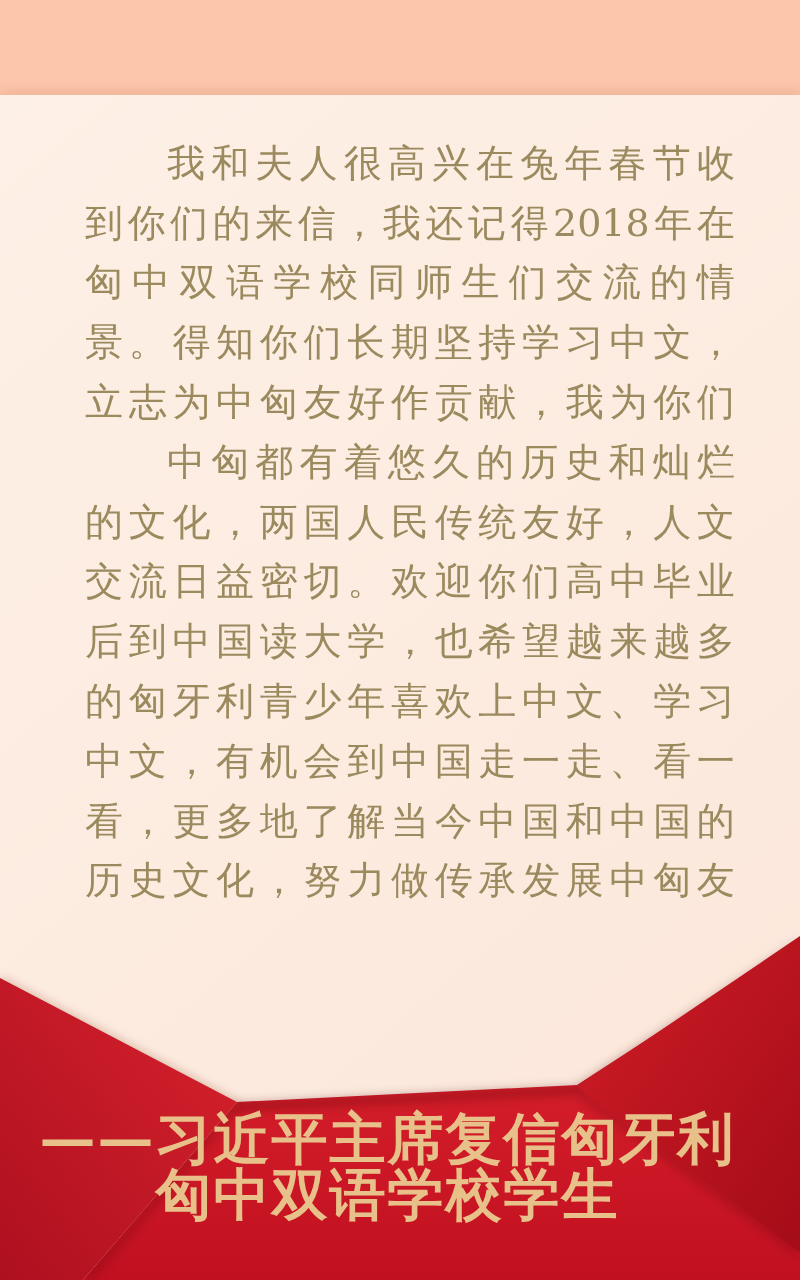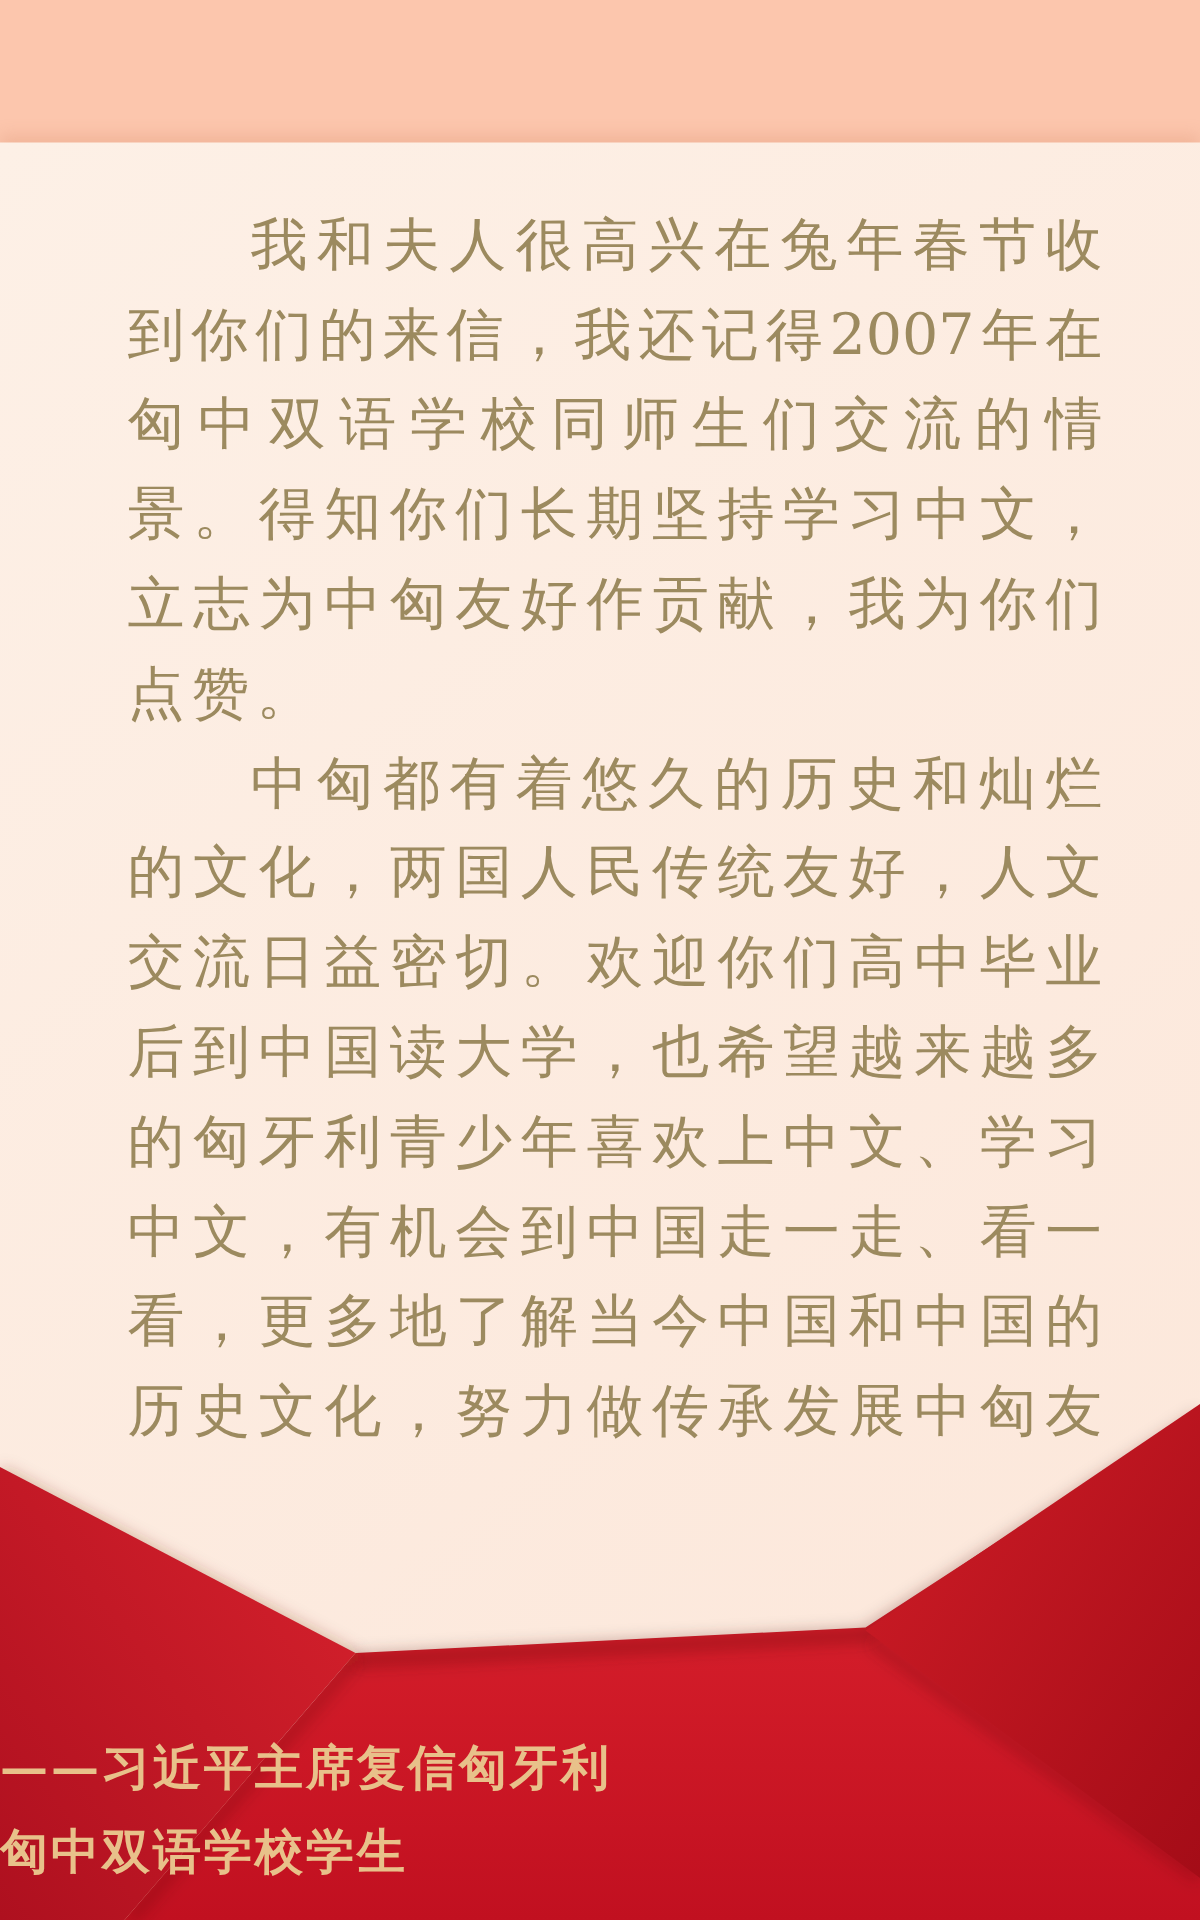--- a/index.html
+++ b/index.html
@@ -43,23 +43,23 @@
   .line span{display:inline-block;}
 
   
   .envelope{
     position:absolute;left:0;top:900px;width:800px;height:380px;
     z-index:4;display:block;
   }
 
   
   .attribution{
-    position:absolute;left:0;top:1150px;width:775px;
-    z-index:5;text-align:left;
-    font-size:32px;font-weight:700;line-height:56px;
+    position:absolute;left:0;top:1110px;width:775px;
+    z-index:5;text-align:center;
+    font-size:56px;font-weight:700;line-height:56px;
     color:var(--gold,#e8c18a);
     letter-spacing:2px;
   }
 </style>
 </head>
 <body>
 
 <div class="stage">
 
   <div class="band"></div>
@@ -87,21 +87,21 @@
         <span>你</span>
         <span>们</span>
         <span>的</span>
         <span>来</span>
         <span>信</span>
         <span>，</span>
         <span>我</span>
         <span>还</span>
         <span>记</span>
         <span>得</span>
-        <span>2007</span>
+        <span>2018</span>
         <span>年</span>
         <span>在</span>
       </div>
       <div class="line j">
         <span>匈</span>
         <span>中</span>
         <span>双</span>
         <span>语</span>
         <span>学</span>
         <span>校</span>
@@ -141,21 +141,20 @@
         <span>好</span>
         <span>作</span>
         <span>贡</span>
         <span>献</span>
         <span>，</span>
         <span>我</span>
         <span>为</span>
         <span>你</span>
         <span>们</span>
       </div>
-      <div class="line">点赞。</div>
       <div class="line j ind">
         <span>中</span>
         <span>匈</span>
         <span>都</span>
         <span>有</span>
         <span>着</span>
         <span>悠</span>
         <span>久</span>
         <span>的</span>
         <span>历</span>

